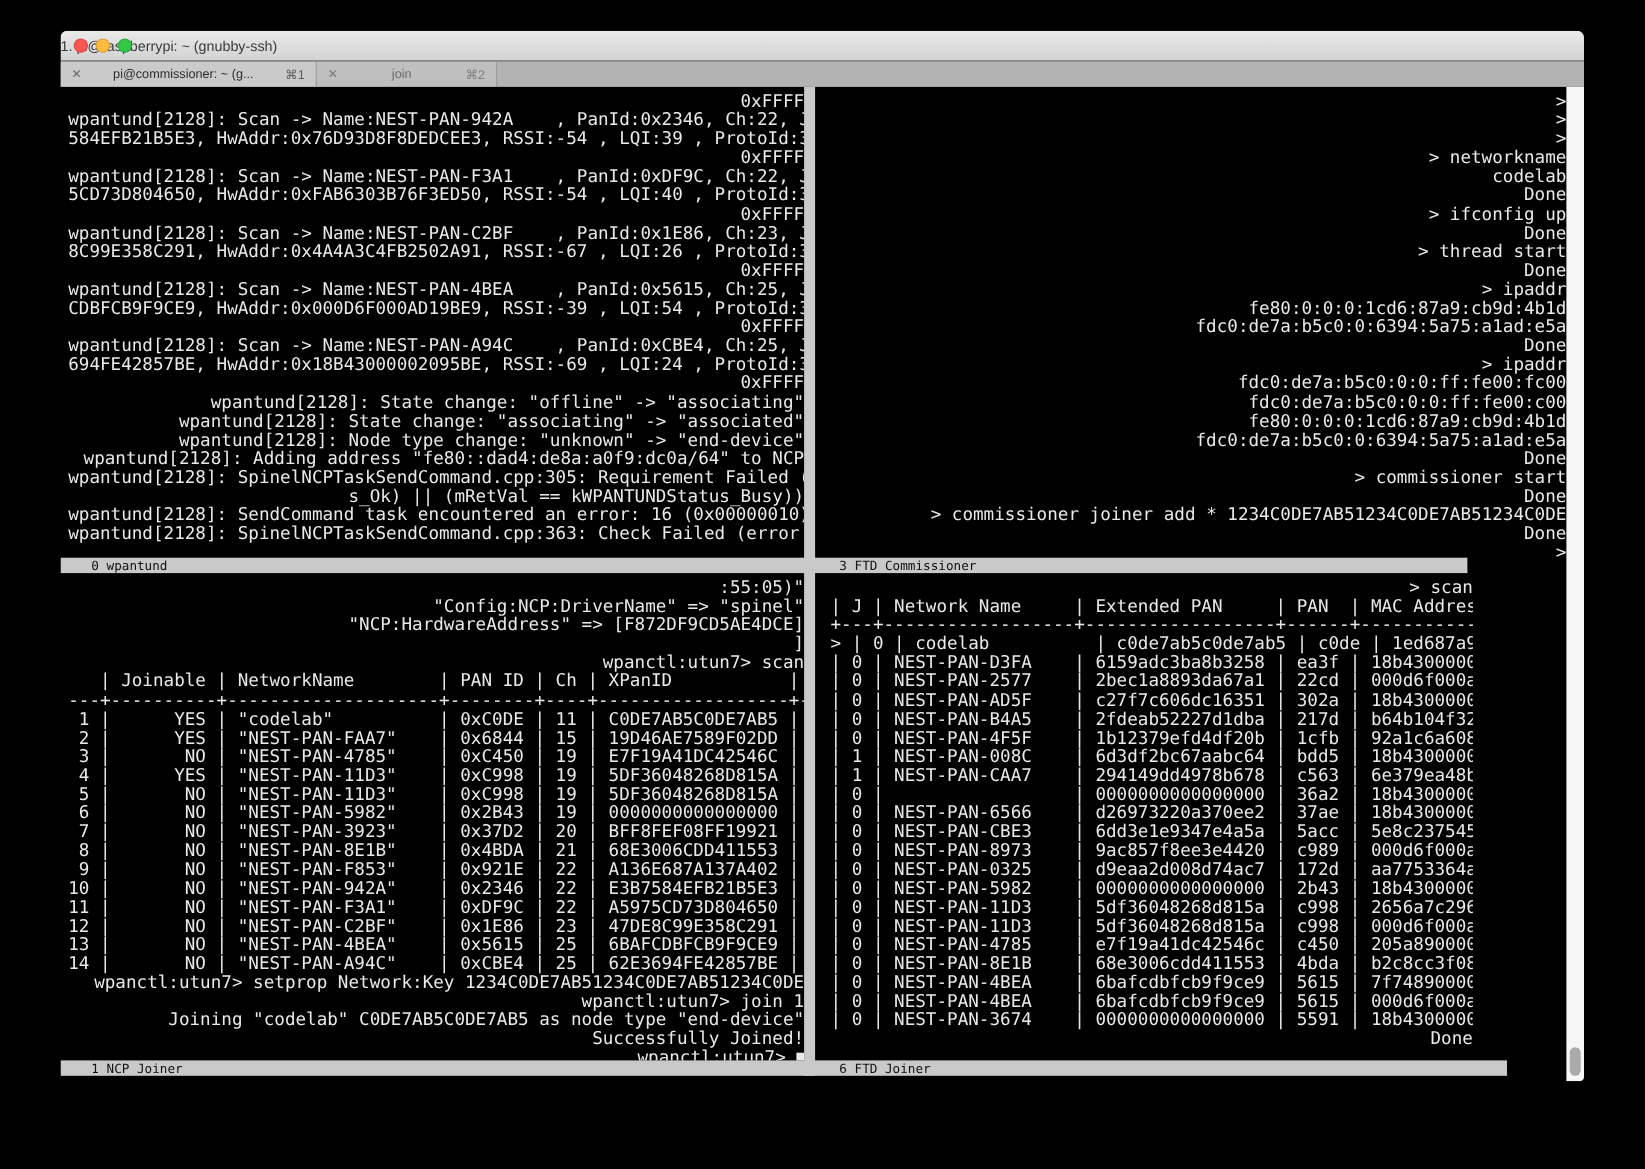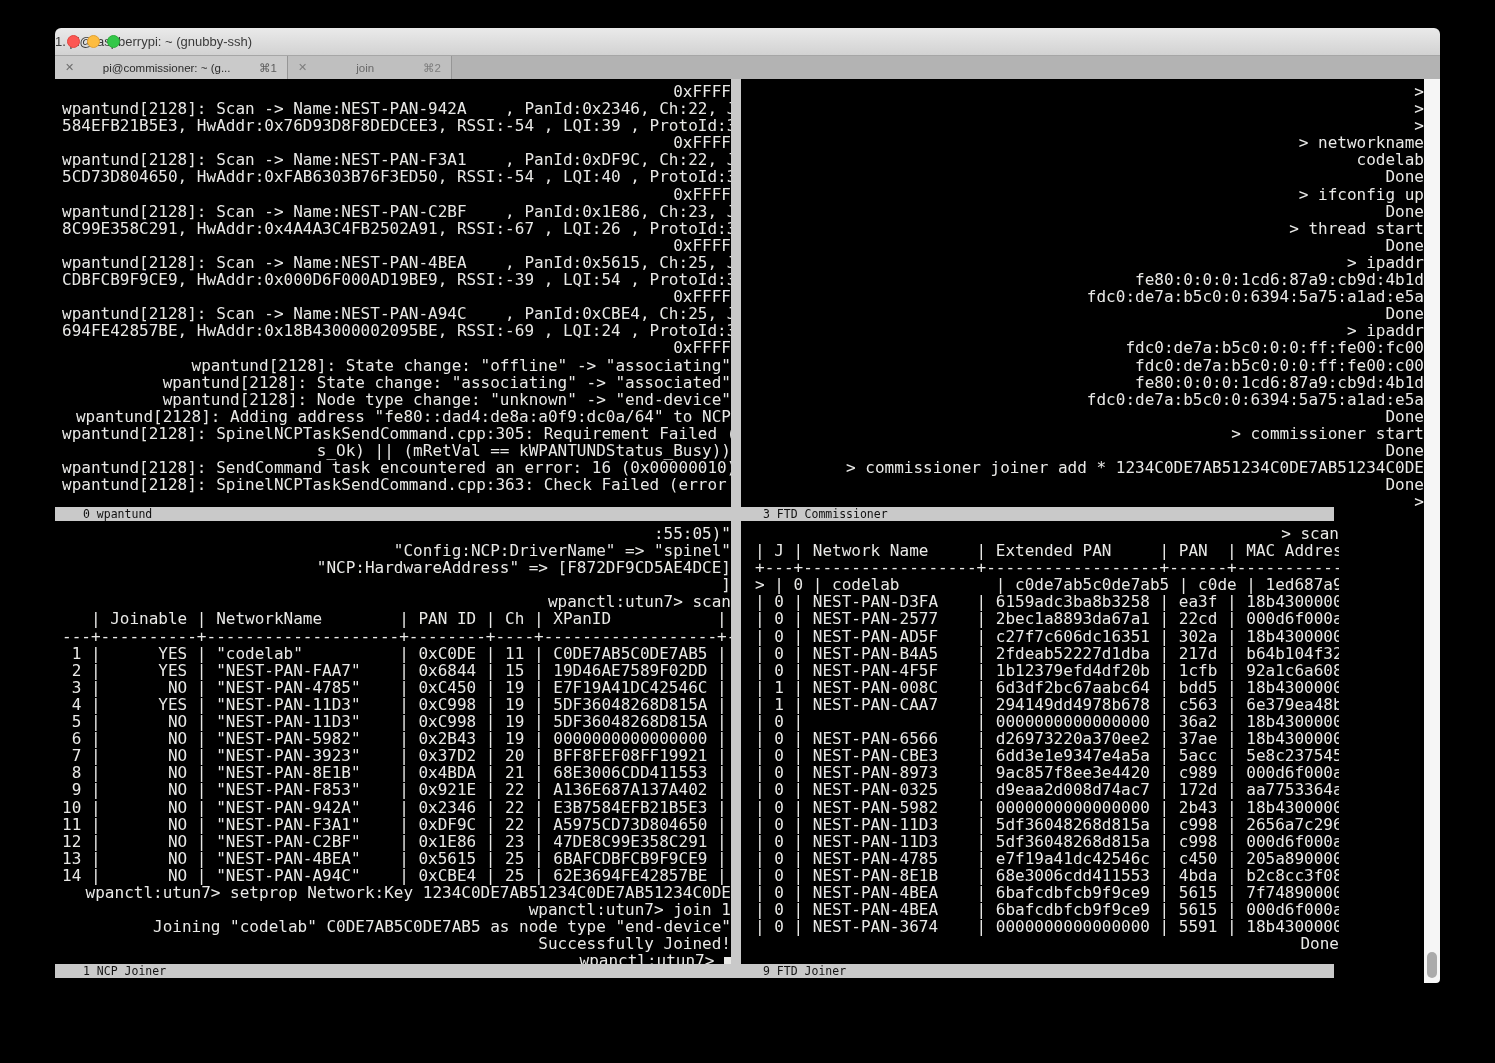--- a/index.html
+++ b/index.html
@@ -40,21 +40,21 @@
   .pane-tl{left:0;top:0;width:676px;height:428px;padding:4px 0 0 7px;box-sizing:border-box;}
   .pane-tr{left:686px;top:0;width:683px;height:428px;padding:4px 0 0 3px;box-sizing:border-box;}
   .pane-bl{left:0;top:442px;width:676px;height:443px;padding:4px 0 0 7px;box-sizing:border-box;}
   .pane-br{left:686px;top:442px;width:598px;height:443px;padding:4px 0 0 14px;box-sizing:border-box;text-decoration:underline;}
   pre.pane-text,.tline{margin:0;font-family:"DejaVu Sans Mono", monospace;
        font-size:16px;line-height:17.1px;color:var(--terminal-text);white-space:pre;text-align:right;}
   .cursor{display:inline-block;width:7px;height:13px;background:var(--terminal-text);
           vertical-align:text-bottom;}
   .divider{position:absolute;left:676px;top:0;width:10px;height:899px;background:var(--pane-bar-bg);}
   .bar{position:absolute;left:0;width:1279px;height:14px;background:var(--pane-bar-bg);}
-  .bar1{top:428px;} .bar2{top:885px;}
+  .bar1{top:428px;} .bar2{top:885px;padding-left:36px;}
   .bar-label{position:absolute;top:0;font-family:"DejaVu Sans Mono", monospace;font-size:11.5px;
              line-height:14px;color:var(--pane-bar-text);white-space:pre;}
   .bar-label.left{left:28px;} .bar-label.right{left:708px;}
   .scrollbar{position:absolute;right:0;top:0;width:16px;height:904px;background:var(--scrollbar-track);}
   .thumb{position:absolute;left:3px;bottom:5px;width:10px;height:26px;background:var(--scrollbar-thumb);
          border-radius:5px;}
 </style>
 </head>
 <body>
 
@@ -199,21 +199,21 @@
 
     <div class="divider"></div>
 
     <div class="bar bar1">
       <span class="bar-label left">0 wpantund</span>
       <span class="bar-label right">3 FTD Commissioner</span>
     </div>
 
     <div class="bar bar2">
       <span class="bar-label left">1 NCP Joiner</span>
-      <span class="bar-label right">9 FTD Joiner</span>
+      <span class="bar-label right">6 FTD Joiner</span>
     </div>
 
     <div class="scrollbar">
       <div class="thumb"></div>
     </div>
 
   </div>
 </div>
 
 </body></html>

